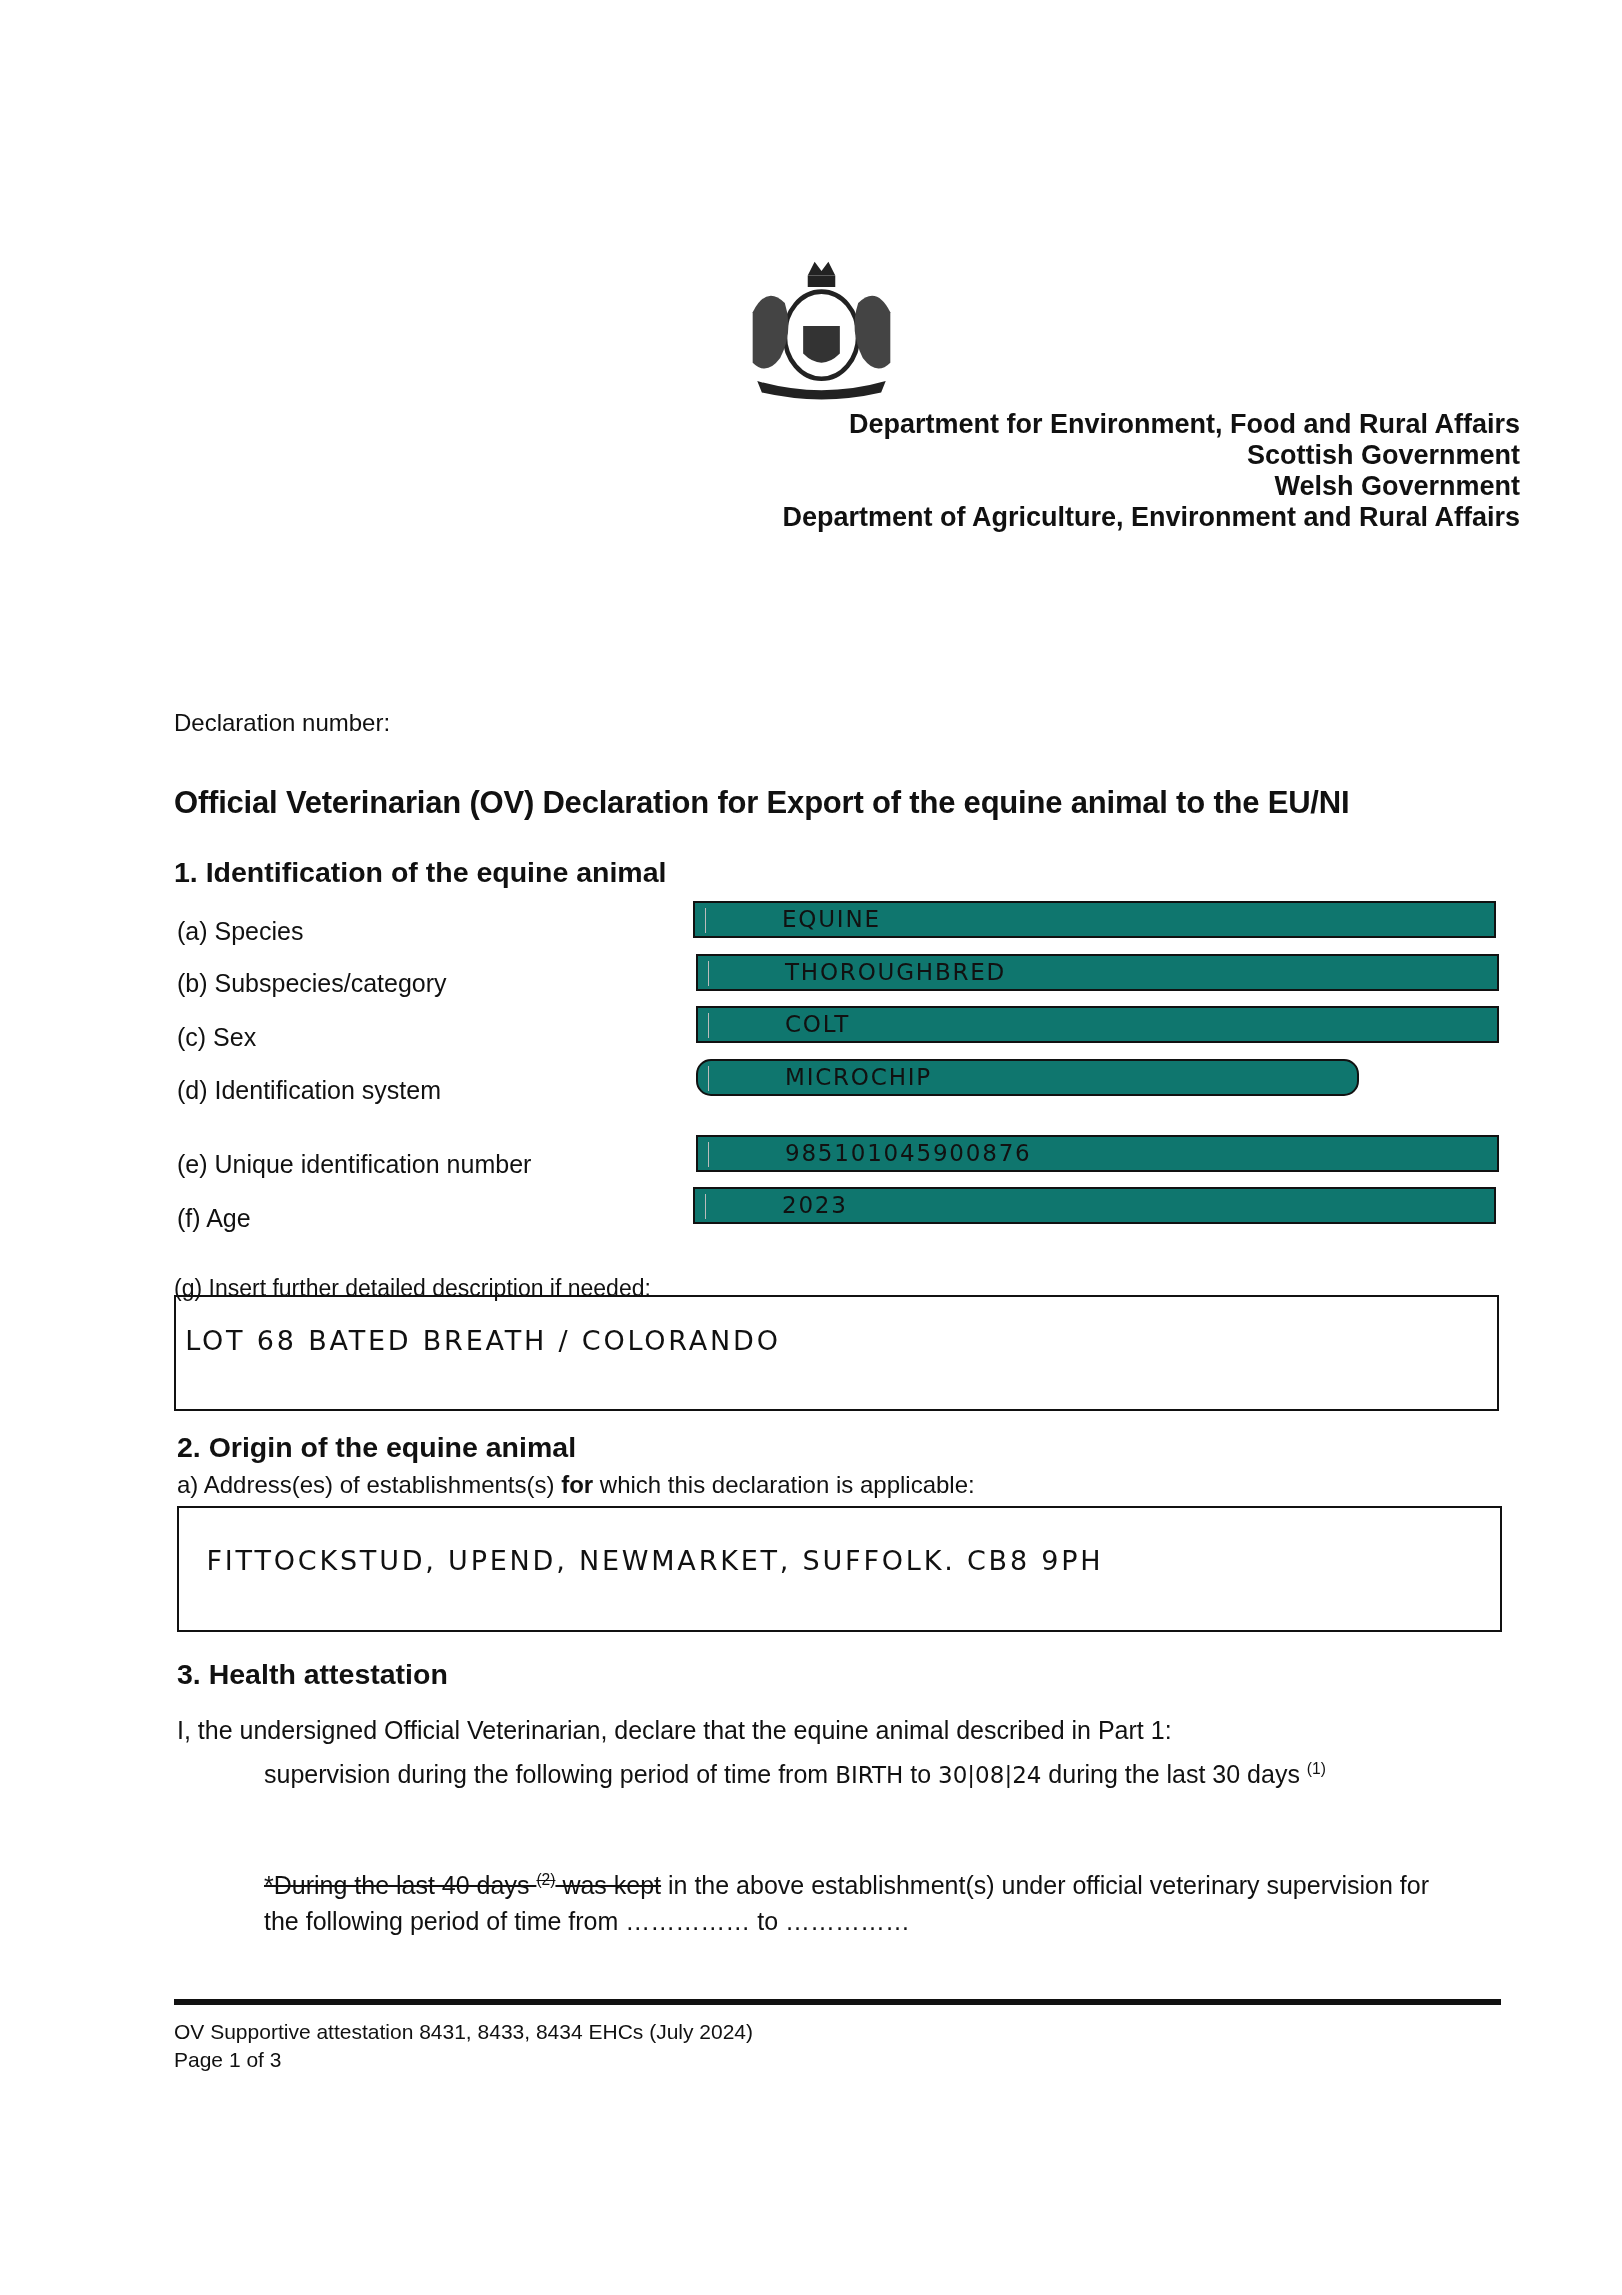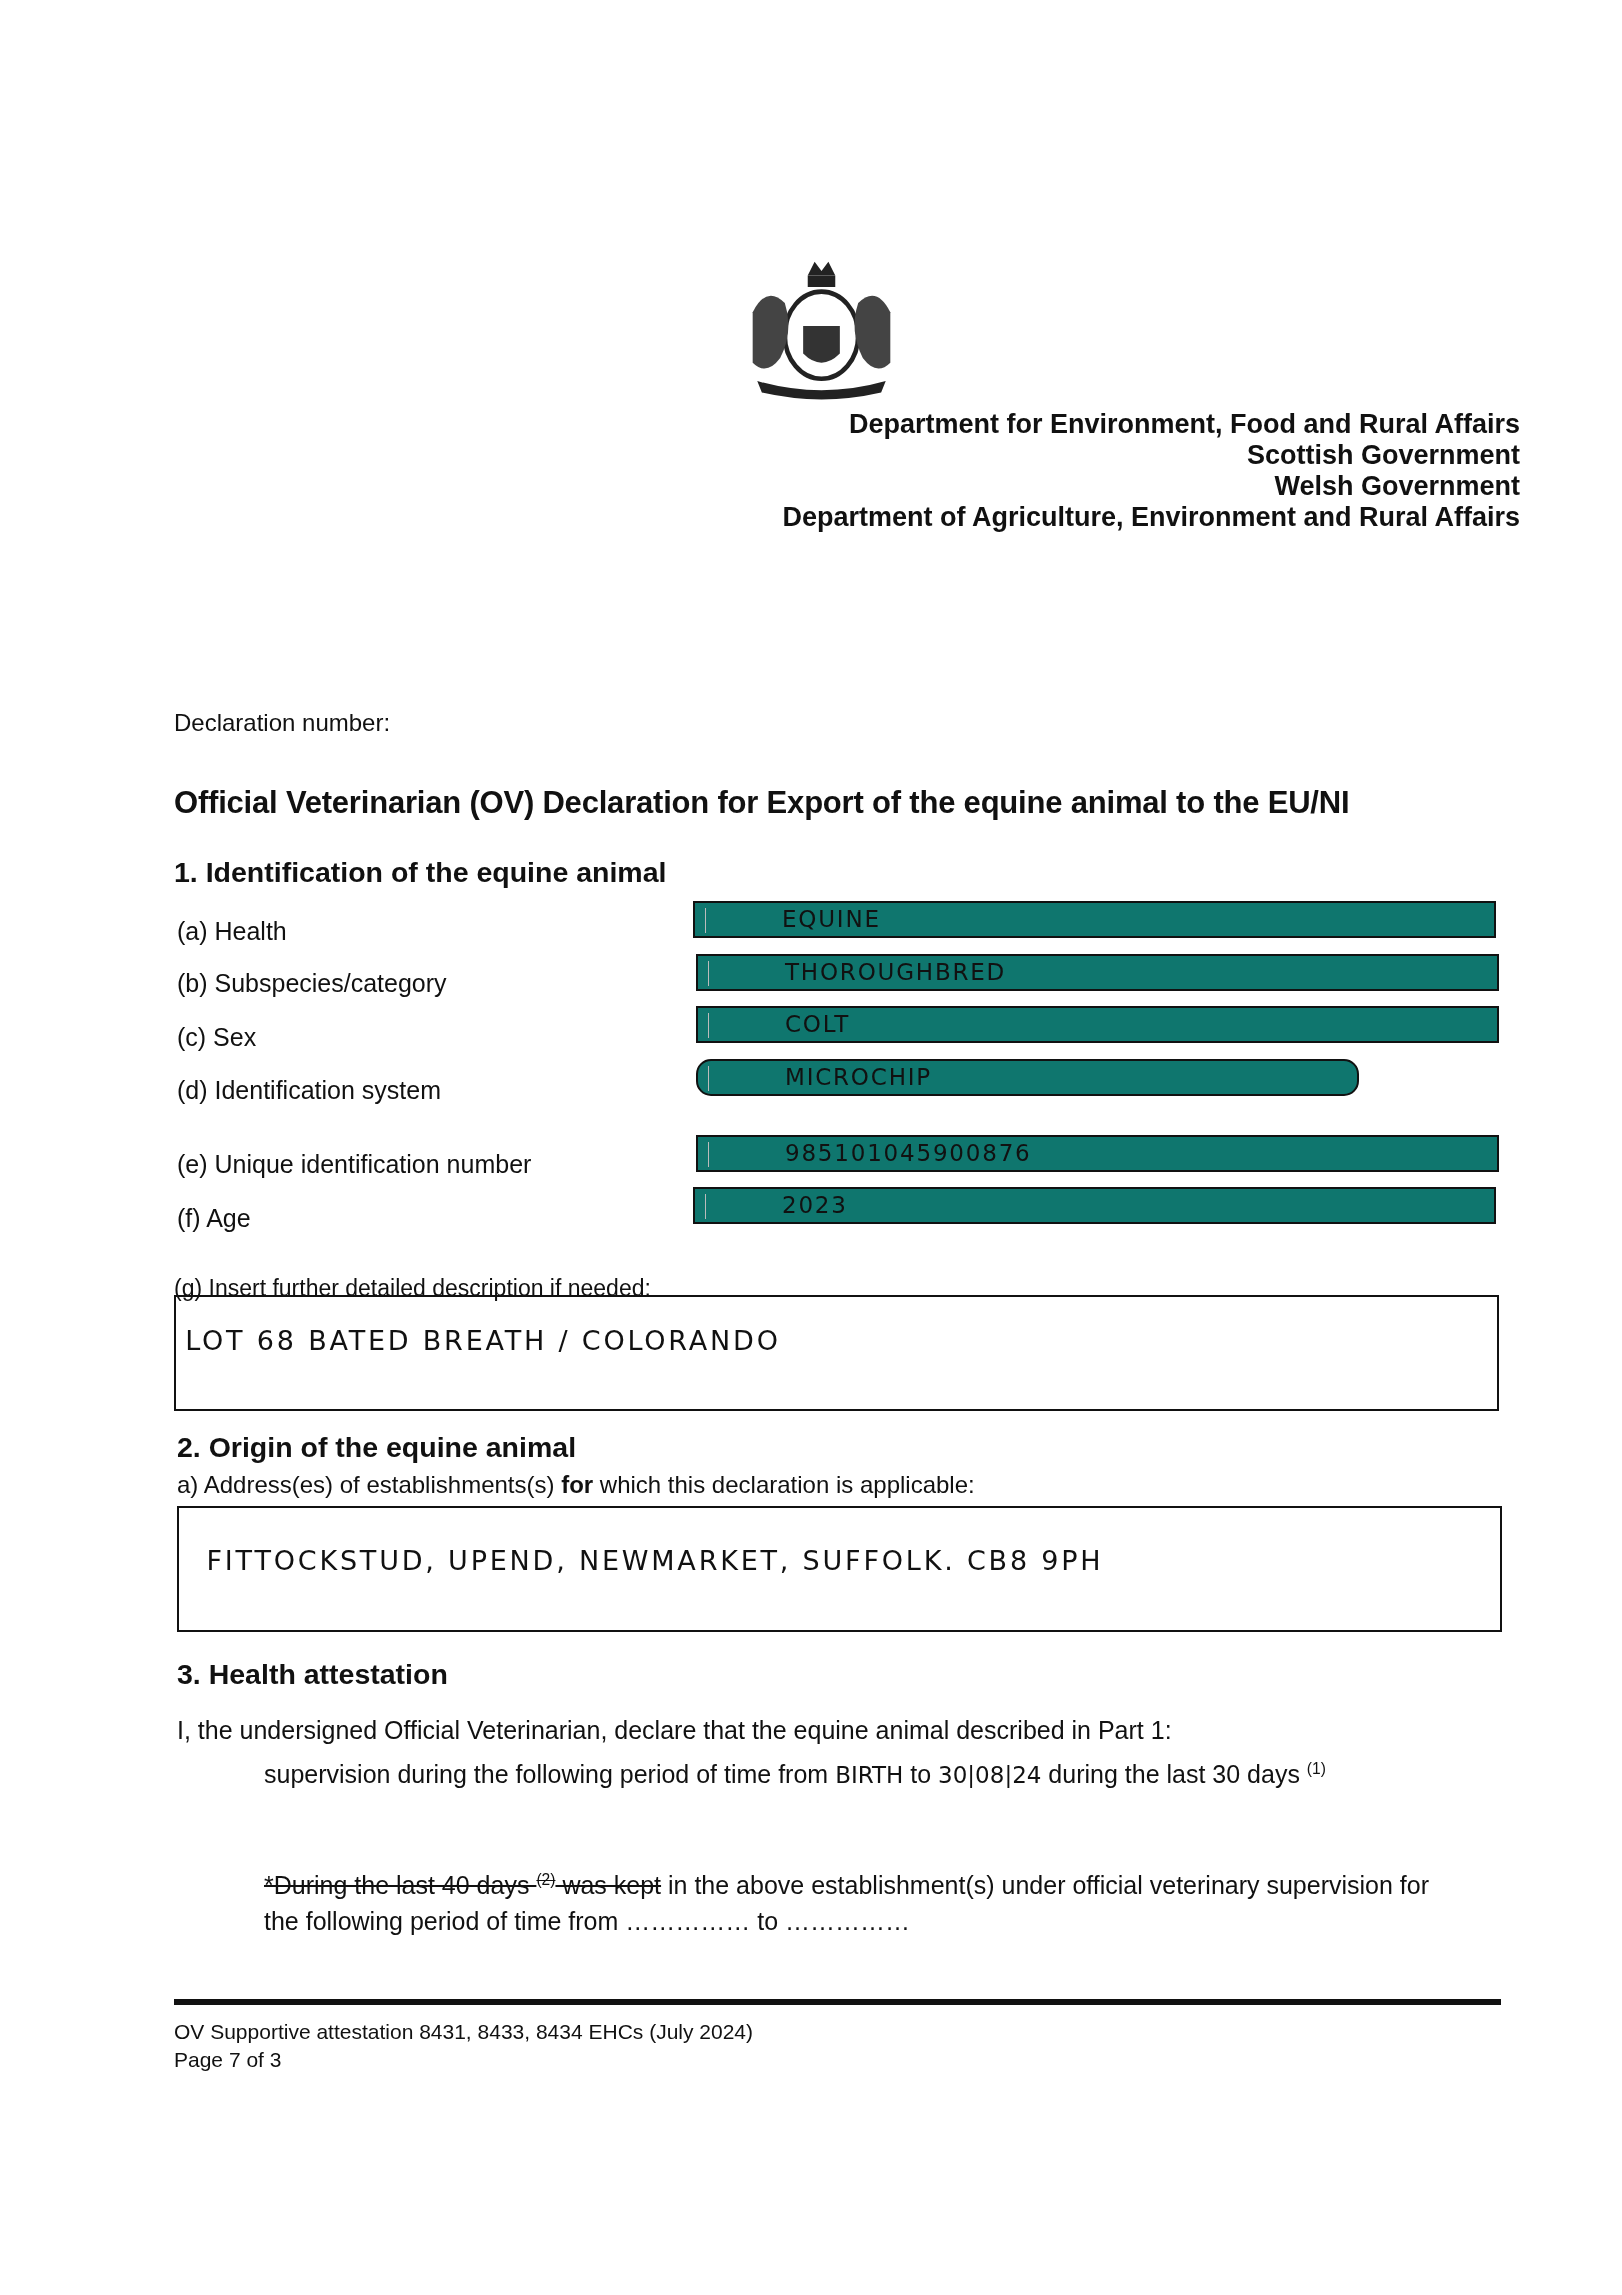--- a/index.html
+++ b/index.html
@@ -45,21 +45,21 @@
   <div>Welsh Government</div>
   <div>Department of Agriculture, Environment and Rural Affairs</div>
 </div>
 
 <div class="abs decl-num">Declaration number:</div>
 
 <div class="abs title">Official Veterinarian (OV) Declaration for Export of the equine animal to the EU/NI</div>
 
 <div class="abs sec" style="left:174px; top:856px;">1. Identification of the equine animal</div>
 
-<div class="abs label" style="left:177px; top:917px;">(a) Health</div>
+<div class="abs label" style="left:177px; top:917px;">(a) Species</div>
 <div class="abs field" style="left:693px; top:901px; width:803px;">
   <div class="tick"></div>
     <span class="hand">EQUINE</span>
 </div>
 
 <div class="abs label" style="left:177px; top:969px;">(b) Subspecies/category</div>
 <div class="abs field" style="left:696px; top:954px; width:803px;padding-left:48px;">
   <div class="tick"></div>
     <span class="hand">THOROUGHBRED</span>
 </div>
@@ -118,15 +118,15 @@
 <div class="abs body-text" style="left:264px; top:1862px;">
   <div>
     <span class="strike">*During the last 40 days </span><span class="sup strike">(2)</span><span class="strike"> was kept</span><span> in the above establishment(s) under official veterinary supervision for</span>
   </div>
   <div>the following period of time from …………… to ……………</div>
 </div>
 
 <div class="abs hr"></div>
 <div class="abs foot">
   <div>OV Supportive attestation 8431, 8433, 8434 EHCs (July 2024)</div>
-  <div>Page 7 of 3</div>
+  <div>Page 1 of 3</div>
 </div>
 
 
 </body></html>

